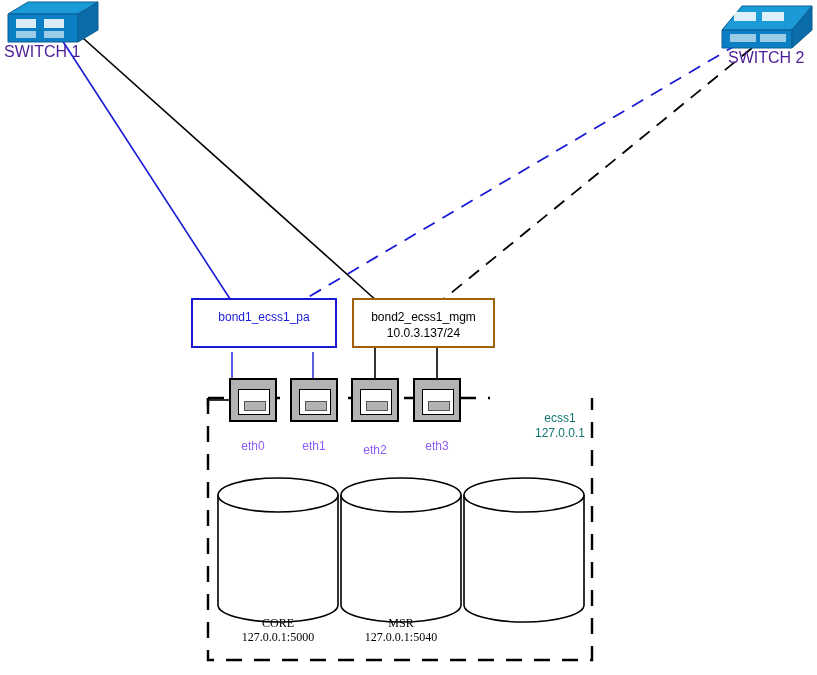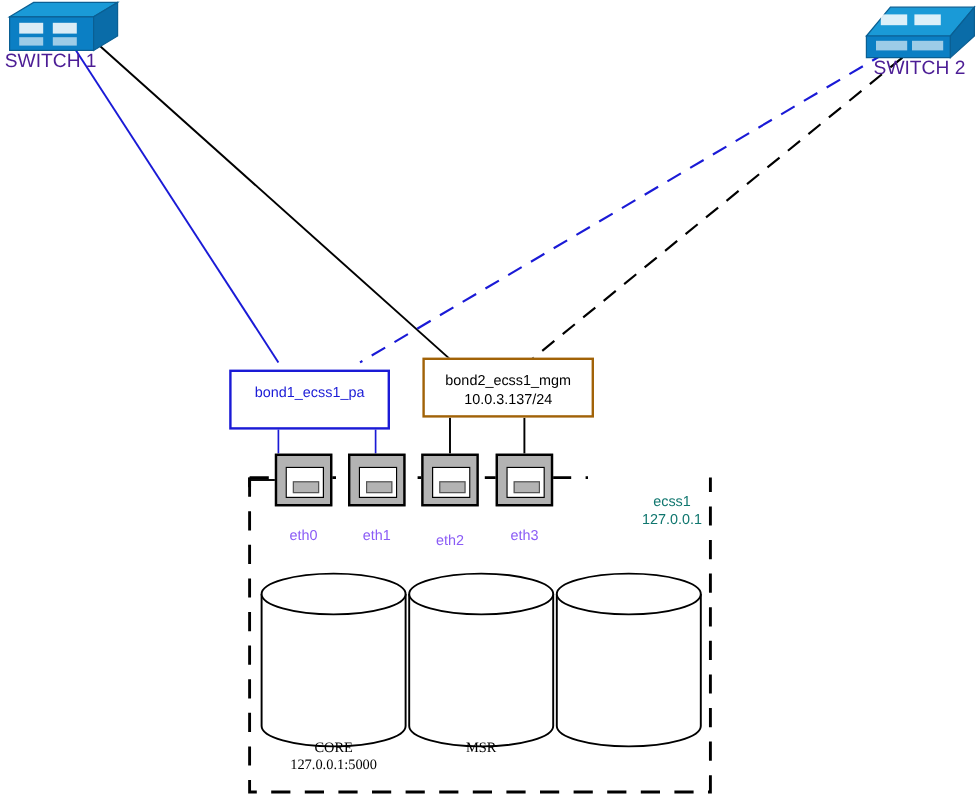--- a/index.html
+++ b/index.html
@@ -160,21 +160,21 @@
       <rect x="734" y="12" width="22" height="9" fill="#ffffff" opacity="0.85"></rect>
       <rect x="762" y="12" width="22" height="9" fill="#ffffff" opacity="0.85"></rect>
       <rect x="730" y="34" width="26" height="8" fill="#ffffff" opacity="0.6"></rect>
       <rect x="760" y="34" width="26" height="8" fill="#ffffff" opacity="0.6"></rect>
     </g>
   </svg>
 
   <div class="switch-label" style="left:4px; top:43px;">SWITCH 1</div>
   <div class="switch-label" style="left:728px; top:49px;">SWITCH 2</div>
 
-  <div class="bond-box bond-blue" style="left:191px; top:308px; width:134px; height:50px;text-align:center;">
+  <div class="bond-box bond-blue" style="left:191px; top:298px; width:146px; height:50px;text-align:center;">
     <div>bond1_ecss1_pa</div>
   </div>
   <div class="bond-box bond-black" style="left:352px; top:298px; width:143px; height:50px;">
     <div>bond2_ecss1_mgm</div>
     <div>10.0.3.137/24</div>
   </div>
 
   <div class="nic" style="left:229px; top:378px;">
       <div class="plate"></div>
     </div>
@@ -197,17 +197,18 @@
     <div>ecss1</div>
     <div>127.0.0.1</div>
   </div>
 
   <div class="cyl-label" style="left:188px; top:616px;">
     <div>CORE</div>
     <div>127.0.0.1:5000</div>
   </div>
   <div class="cyl-label" style="left:311px; top:616px;">
     <div>MSR</div>
+    <div>127.0.0.1:5040</div>
   </div>
   <div class="cyl-label" style="left:434px; top:616px;">
   </div>
 
 </div>
 
 </body></html>

